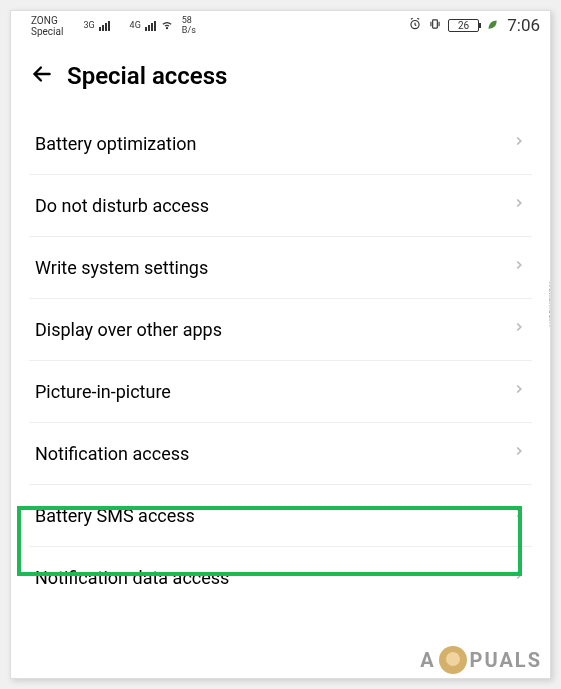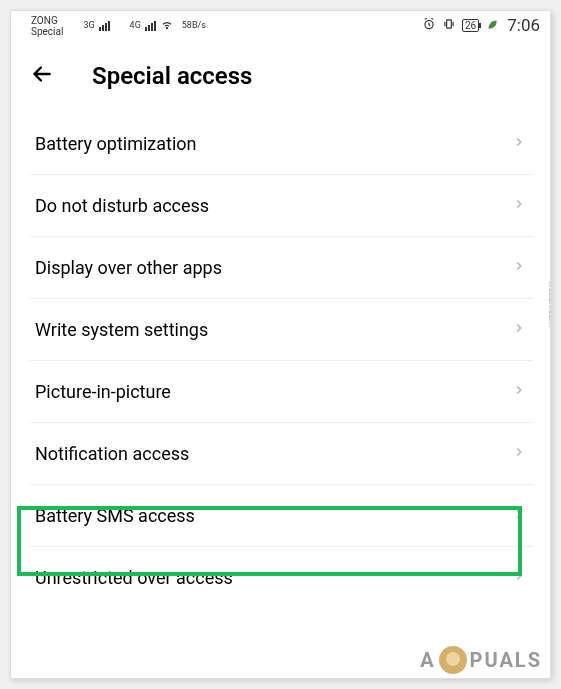--- a/index.html
+++ b/index.html
@@ -63,35 +63,35 @@
       width: 2px;
       background: #333;
     }
     .b1 { height: 4px; }
     .b2 { height: 6px; }
     .b3 { height: 8px; }
     .b4 { height: 10px; }
     .wifi-icon svg { width: 14px; height: 14px; }
     .data-rate {
       display: flex;
-      flex-direction: row;
+      flex-direction: column;
       font-size: 9px;
       line-height: 1.1;
       margin-left: 4px;
     }
     .status-right {
       display: flex;
       align-items: center;
       gap: 6px;
     }
     .status-right svg { width: 14px; height: 14px; }
     .battery-box {
       border: 1px solid #333;
       border-radius: 2px;
-      padding: 0 2px;
+      padding: 0 9px;
       font-size: 10px;
       position: relative;
     }
     .battery-box::after {
       content: '';
       position: absolute;
       right: -3px;
       top: 3px;
       width: 2px;
       height: 5px;
@@ -102,41 +102,41 @@
       font-size: 14px;
     }
     .time {
       font-size: 17px;
       margin-left: 2px;
     }
     .header {
       display: flex;
       align-items: center;
       padding: 18px 18px 22px 18px;
-      gap: 37px;
+      gap: 12px;
     }
     .back-arrow {
       cursor: pointer;
     }
     .back-arrow svg {
       width: 26px;
       height: 26px;
     }
     .page-title {
       font-size: 24px;
       font-weight: 600;
       color: #000;
     }
     .settings-list {
       padding: 0 18px;
     }
     .setting-item {
       display: flex;
       justify-content: space-between;
-      align-items: center;
+      align-items: flex-start;
       padding: 20px 6px;
       border-bottom: 1px solid #eee;
       cursor: pointer;
       position: relative;
     }
     .setting-label {
       font-size: 18px;
       color: #000;
     }
     .chevron svg {
@@ -287,38 +287,38 @@
     <div class="setting-item">
       <span class="setting-label">Do not disturb access</span>
       <span class="chevron">
         <svg viewBox="0 0 24 24" fill="none" stroke="currentColor" stroke-width="3">
             <path d="M9 18l6-6-6-6"></path>
           </svg>
       </span>
     </div>
 
     <div class="setting-item">
+      <span class="setting-label">Write system settings</span>
+      <span class="chevron">
+        <svg viewBox="0 0 24 24" fill="none" stroke="currentColor" stroke-width="3">
+            <path d="M9 18l6-6-6-6"></path>
+          </svg>
+      </span>
+    </div>
+
+    <div class="setting-item">
       <span class="setting-label">Display over other apps</span>
       <span class="chevron">
         <svg viewBox="0 0 24 24" fill="none" stroke="currentColor" stroke-width="3">
             <path d="M9 18l6-6-6-6"></path>
           </svg>
       </span>
     </div>
 
     <div class="setting-item">
-      <span class="setting-label">Write system settings</span>
-      <span class="chevron">
-        <svg viewBox="0 0 24 24" fill="none" stroke="currentColor" stroke-width="3">
-            <path d="M9 18l6-6-6-6"></path>
-          </svg>
-      </span>
-    </div>
-
-    <div class="setting-item">
       <span class="setting-label">Picture-in-picture</span>
       <span class="chevron">
         <svg viewBox="0 0 24 24" fill="none" stroke="currentColor" stroke-width="3">
             <path d="M9 18l6-6-6-6"></path>
           </svg>
       </span>
     </div>
 
     <div class="setting-item">
       <span class="setting-label">Notification access</span>
@@ -332,21 +332,21 @@
     <div class="setting-item">
       <span class="setting-label">Battery SMS access</span>
       <span class="chevron">
         <svg viewBox="0 0 24 24" fill="none" stroke="currentColor" stroke-width="3">
             <path d="M9 18l6-6-6-6"></path>
           </svg>
       </span>
     </div>
 
     <div class="setting-item" style="border-bottom:none;">
-      <span class="setting-label">Unrestricted over access</span>
+      <span class="setting-label">Notification data access</span>
       <span class="chevron">
         <svg viewBox="0 0 24 24" fill="none" stroke="currentColor" stroke-width="3">
             <path d="M9 18l6-6-6-6"></path>
           </svg>
       </span>
     </div>
 
   </div>
 
   <div class="highlight-box"></div>

